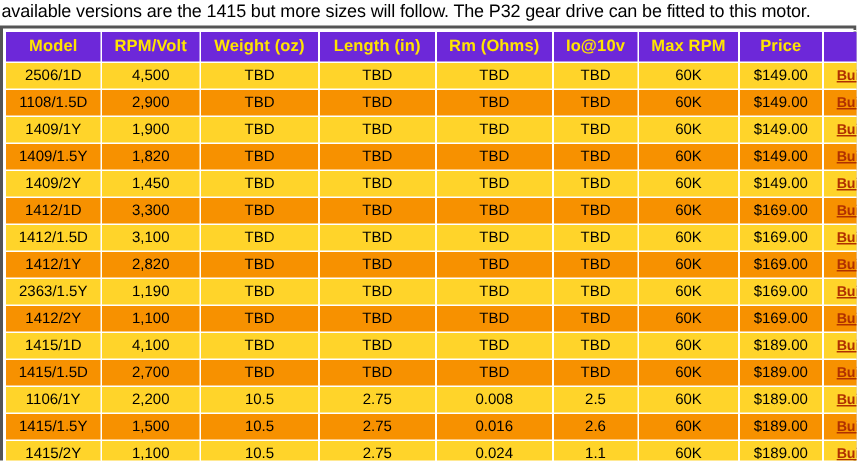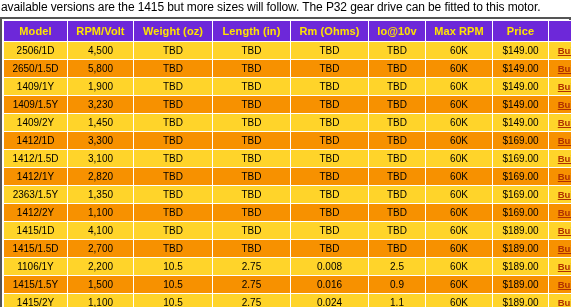--- a/index.html
+++ b/index.html
@@ -114,22 +114,22 @@
           <td>4,500</td>
           <td>TBD</td>
           <td>TBD</td>
           <td>TBD</td>
           <td>TBD</td>
           <td>60K</td>
           <td>$149.00</td>
           <td class="build-cell"><a class="build-link" href="#">Build It</a></td>
         </tr>
         <tr class="row-b">
-          <td>2650/1.5D</td>
-          <td>5,800</td>
+          <td>1108/1.5D</td>
+          <td>2,900</td>
           <td>TBD</td>
           <td>TBD</td>
           <td>TBD</td>
           <td>TBD</td>
           <td>60K</td>
           <td>$149.00</td>
           <td class="build-cell"><a class="build-link" href="#">Build It</a></td>
         </tr>
         <tr class="row-a">
           <td>1409/1Y</td>
@@ -137,21 +137,21 @@
           <td>TBD</td>
           <td>TBD</td>
           <td>TBD</td>
           <td>TBD</td>
           <td>60K</td>
           <td>$149.00</td>
           <td class="build-cell"><a class="build-link" href="#">Build It</a></td>
         </tr>
         <tr class="row-b">
           <td>1409/1.5Y</td>
-          <td>3,230</td>
+          <td>1,820</td>
           <td>TBD</td>
           <td>TBD</td>
           <td>TBD</td>
           <td>TBD</td>
           <td>60K</td>
           <td>$149.00</td>
           <td class="build-cell"><a class="build-link" href="#">Build It</a></td>
         </tr>
         <tr class="row-a">
           <td>1409/2Y</td>
@@ -192,21 +192,21 @@
           <td>TBD</td>
           <td>TBD</td>
           <td>TBD</td>
           <td>TBD</td>
           <td>60K</td>
           <td>$169.00</td>
           <td class="build-cell"><a class="build-link" href="#">Build It</a></td>
         </tr>
         <tr class="row-a">
           <td>2363/1.5Y</td>
-          <td>1,350</td>
+          <td>1,190</td>
           <td>TBD</td>
           <td>TBD</td>
           <td>TBD</td>
           <td>TBD</td>
           <td>60K</td>
           <td>$169.00</td>
           <td class="build-cell"><a class="build-link" href="#">Build It</a></td>
         </tr>
         <tr class="row-b">
           <td>1412/2Y</td>
@@ -251,21 +251,21 @@
           <td>60K</td>
           <td>$189.00</td>
           <td class="build-cell"><a class="build-link" href="#">Build It</a></td>
         </tr>
         <tr class="row-b">
           <td>1415/1.5Y</td>
           <td>1,500</td>
           <td>10.5</td>
           <td>2.75</td>
           <td>0.016</td>
-          <td>0.9</td>
+          <td>2.6</td>
           <td>60K</td>
           <td>$189.00</td>
           <td class="build-cell"><a class="build-link" href="#">Build It</a></td>
         </tr>
         <tr class="row-a">
           <td>1415/2Y</td>
           <td>1,100</td>
           <td>10.5</td>
           <td>2.75</td>
           <td>0.024</td>

